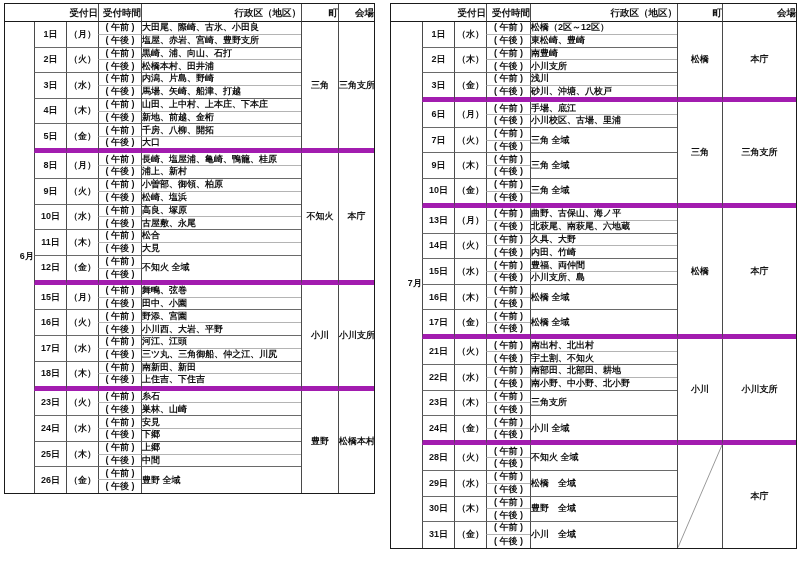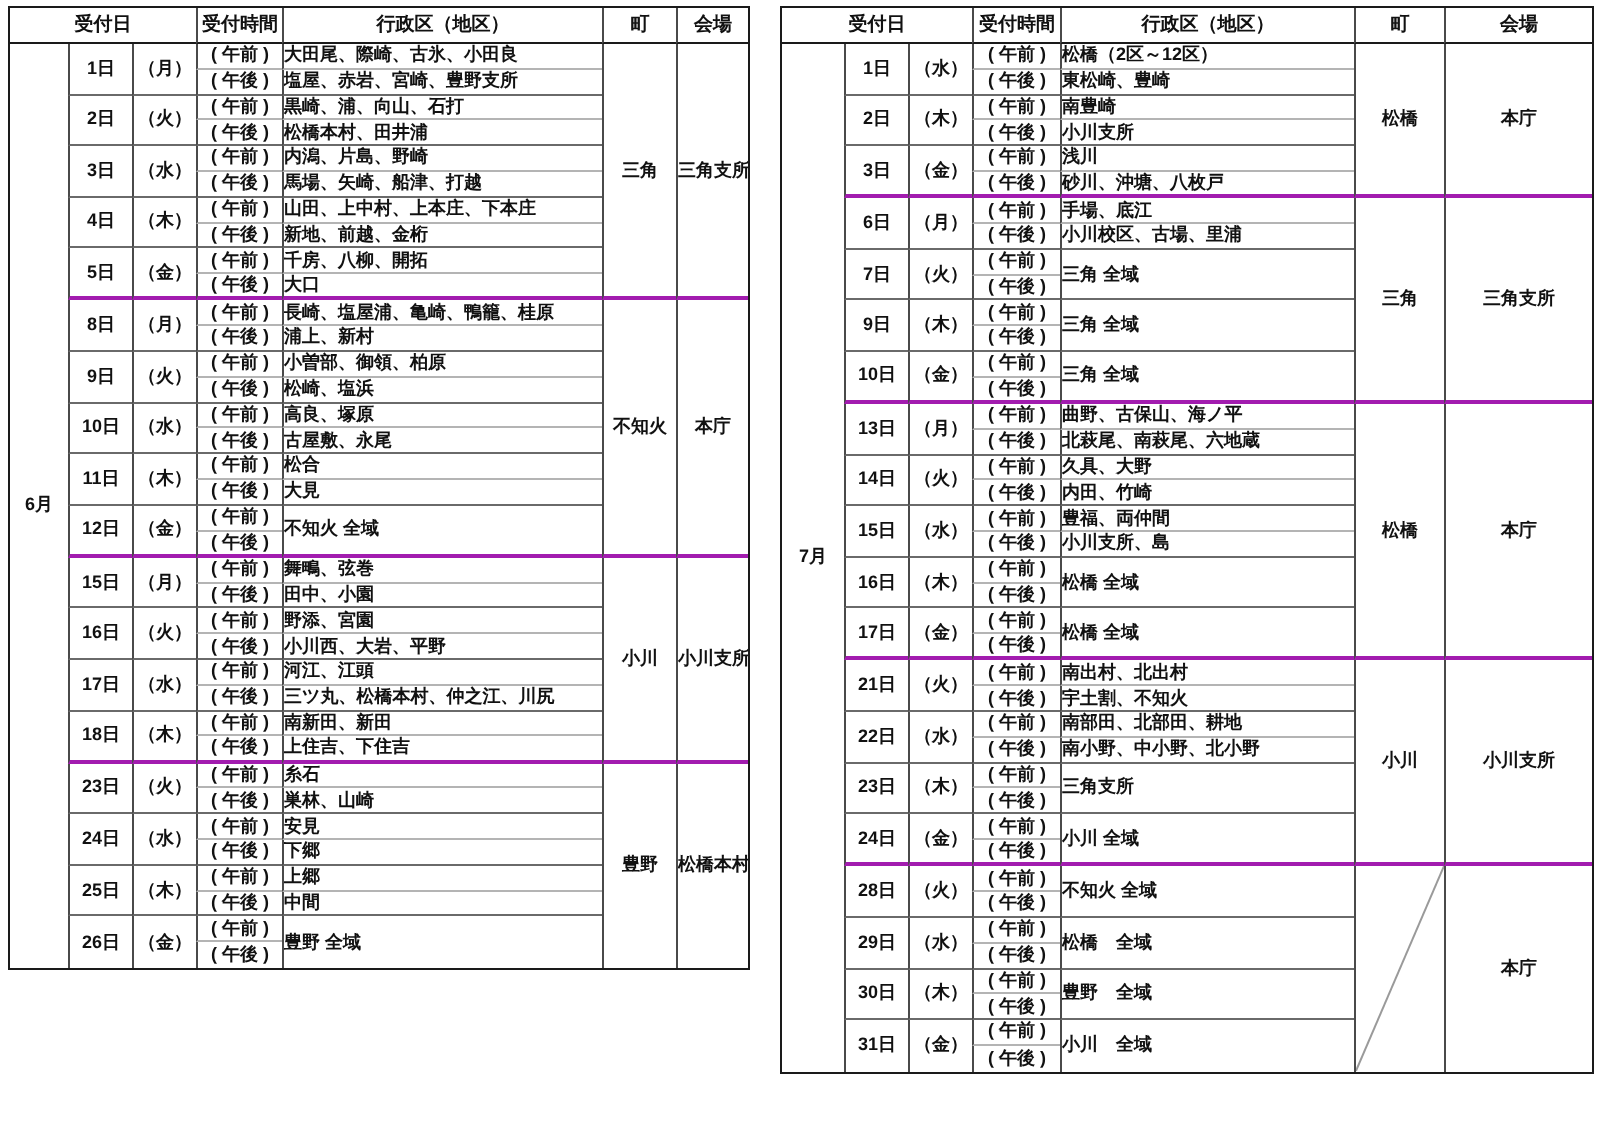--- a/index.html
+++ b/index.html
@@ -7,29 +7,29 @@
         font-family:"Liberation Sans","DejaVu Sans",sans-serif;}
   .mount{position:absolute;top:3px;}
   #mount-left{left:4px;}
   #mount-right{left:390px;}
   table.sched{border-collapse:separate;border-spacing:0;table-layout:fixed;
               border:1.5px solid #1a1a1a;background:#fff;}
   table.sched th, table.sched td{
       box-sizing:border-box;padding:0;margin:0;overflow:hidden;white-space:nowrap;
       font-weight:bold;color:#111;font-size:9px;line-height:1.25;height:12.8px;
       vertical-align:middle;}
-  table.sched th{height:18px;text-align:center;font-size:9.5px;
+  table.sched th{height:18px;text-align:right;font-size:9.5px;
       border-bottom:1.8px solid #1a1a1a;}
   .bl{border-left:1px solid #4a4a4a;}
   .hb-light{border-bottom:1px solid #b4b4b4;}
   .hb-date{border-bottom:1px solid #6a6a6a;}
-  .hb-group{border-bottom:2px solid #a21caf;}
+  .hb-group{border-bottom:5px solid #a21caf;}
   .c{text-align:center;}
   .l{text-align:left;padding-left:5px;}
-  .month{vertical-align:top;padding-top:7px;text-align:center;}
+  .month{vertical-align:top;padding-top:7px;text-align:right;font-family:Liberation Mono, monospace;}
   .small{font-size:8.6px;}
   .towncell{position:relative;}
   .towncell svg{position:absolute;left:0;top:0;width:100%;height:100%;}
 </style>
 </head>
 <body>
 
 <div id="page">
   <div class="mount" id="mount-left">
       <table class="sched" style="width: 369px;">
@@ -179,21 +179,21 @@
             <td class="l bl hb-date">小川西、大岩、平野</td>
           </tr>
           <tr>
             <td class="c bl hb-date" rowspan="2">17日</td>
             <td class="c bl hb-date" rowspan="2">（水）</td>
             <td class="c bl hb-light">( 午前 )</td>
             <td class="l bl hb-light">河江、江頭</td>
           </tr>
           <tr>
             <td class="c bl hb-date">( 午後 )</td>
-            <td class="l bl hb-date">三ツ丸、松橋本村、仲之江、川尻</td>
+            <td class="l bl hb-date">三ツ丸、三角御船、仲之江、川尻</td>
           </tr>
           <tr>
             <td class="c bl hb-group" rowspan="2">18日</td>
             <td class="c bl hb-group" rowspan="2">（木）</td>
             <td class="c bl hb-light">( 午前 )</td>
             <td class="l bl hb-light">南新田、新田</td>
           </tr>
           <tr>
             <td class="c bl hb-group">( 午後 )</td>
             <td class="l bl hb-group">上住吉、下住吉</td>

